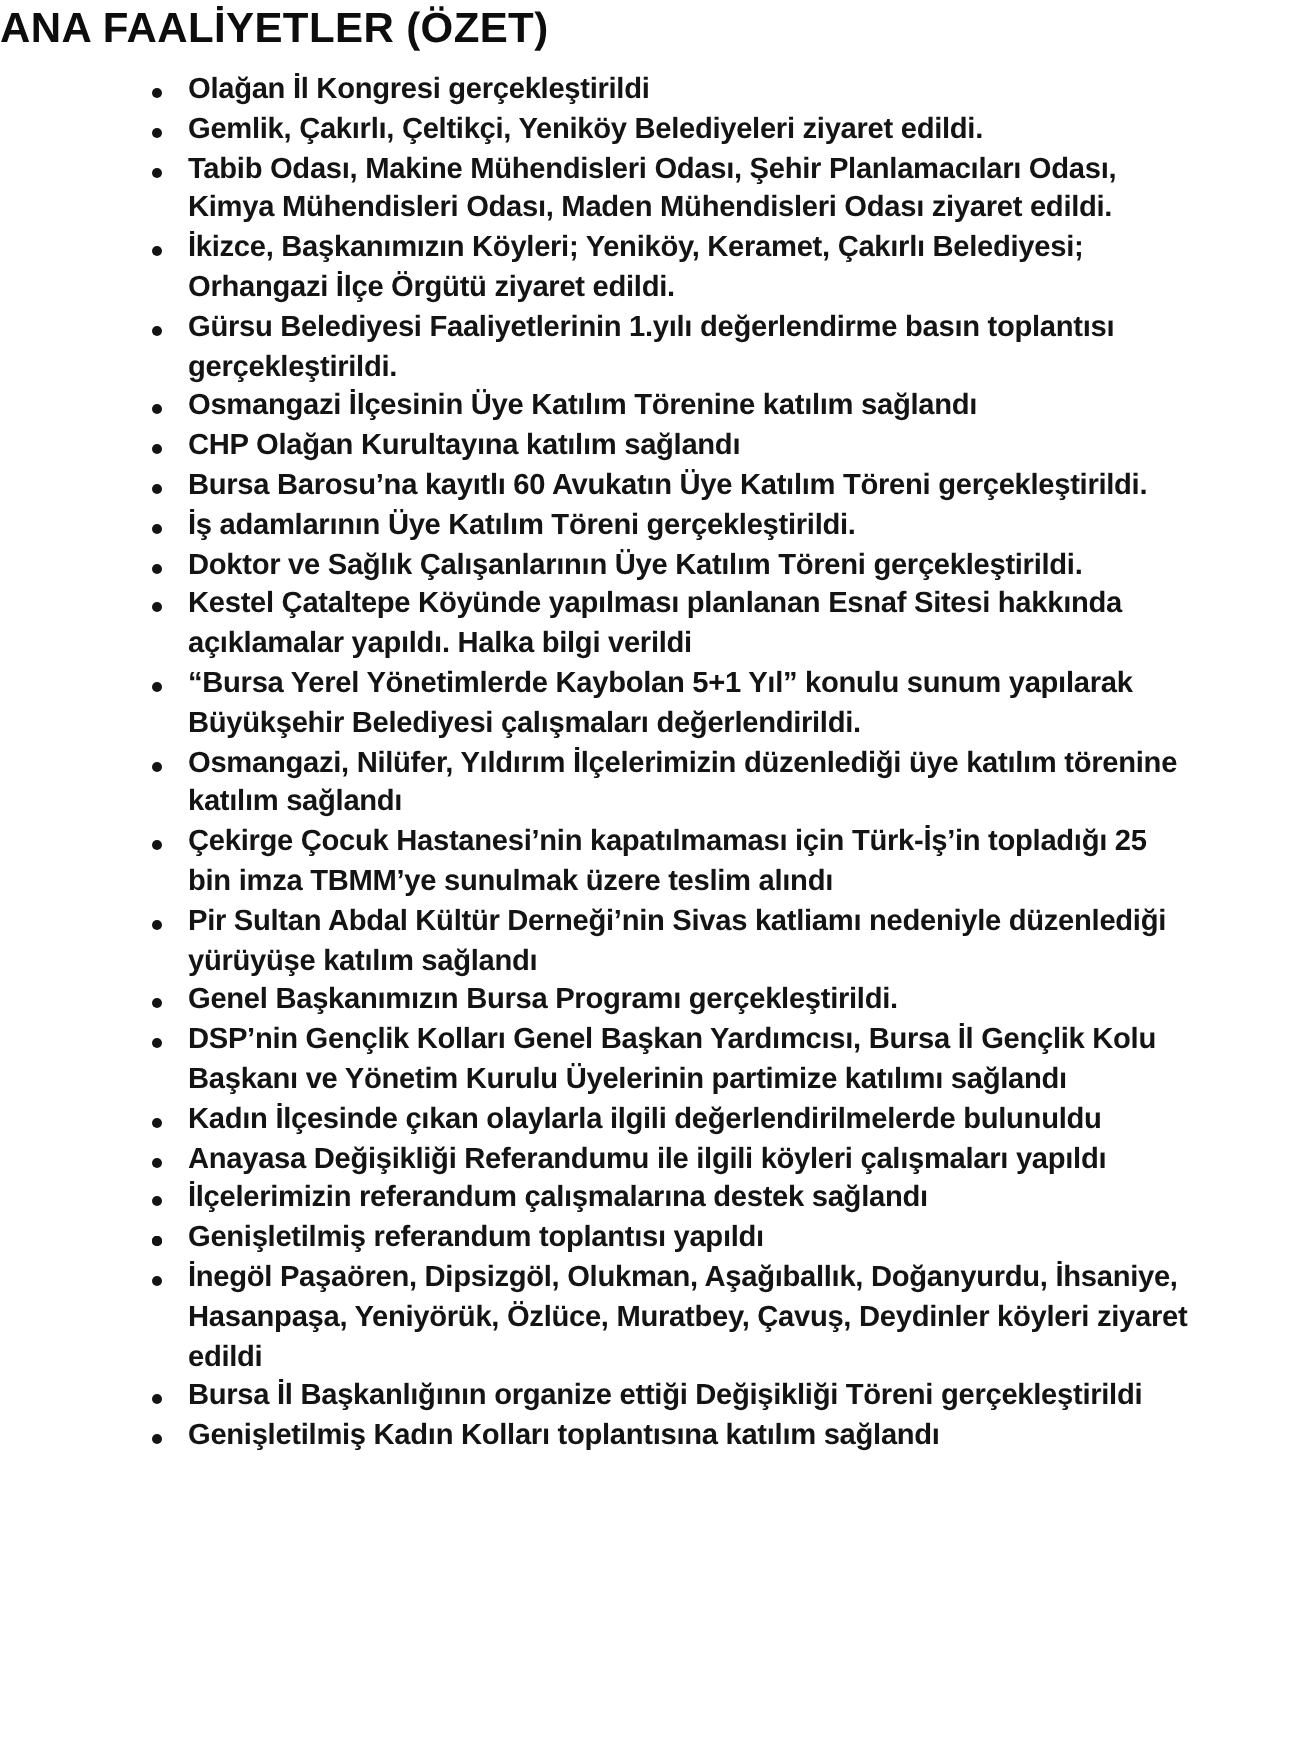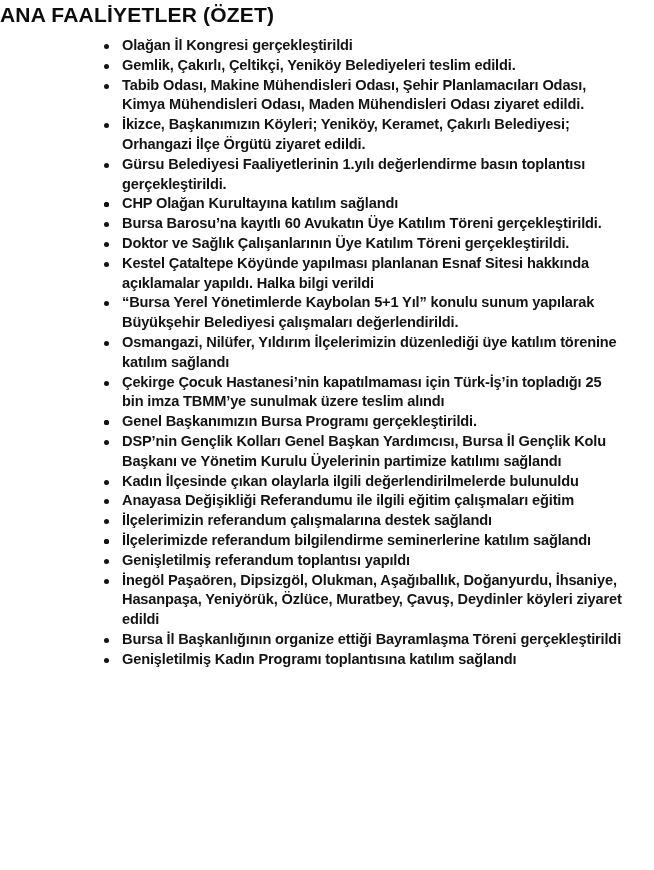--- a/index.html
+++ b/index.html
@@ -24,21 +24,21 @@
       font-weight: bold;
       font-size: 21px;
       letter-spacing: 0.2px;
       line-height: 26px;
       color: #0d0d0d;
       margin: 0;
     }
     .activity-list {
       position: absolute;
       top: 36px;
-      left: 96px;
+      left: 68px;
       width: 530px;
       margin: 0;
       padding: 0;
       list-style: none;
     }
     .activity-item {
       position: relative;
       padding-left: 26px;
       font-weight: bold;
       font-size: 14.6px;
@@ -56,37 +56,38 @@
       background: #141414;
     }
   </style>
 </head>
 <body>
 
 <h1 class="page-title">ANA FAALİYETLER (ÖZET)</h1>
 
 <ul class="activity-list">
   <li class="activity-item"><span class="bullet"></span><span>Olağan İl Kongresi gerçekleştirildi</span></li>
-  <li class="activity-item"><span class="bullet"></span><span>Gemlik, Çakırlı, Çeltikçi, Yeniköy Belediyeleri teslim edildi.</span></li>
+  <li class="activity-item"><span class="bullet"></span><span>Gemlik, Çakırlı, Çeltikçi, Yeniköy Belediyeleri ziyaret edildi.</span></li>
   <li class="activity-item"><span class="bullet"></span><span>Tabib Odası, Makine Mühendisleri Odası, Şehir Planlamacıları Odası, Kimya Mühendisleri Odası, Maden Mühendisleri Odası ziyaret edildi.</span></li>
   <li class="activity-item"><span class="bullet"></span><span>İkizce, Başkanımızın Köyleri; Yeniköy, Keramet, Çakırlı Belediyesi; Orhangazi İlçe Örgütü ziyaret edildi.</span></li>
   <li class="activity-item"><span class="bullet"></span><span>Gürsu Belediyesi Faaliyetlerinin 1.yılı değerlendirme basın toplantısı gerçekleştirildi.</span></li>
-  <li class="activity-item"><span class="bullet"></span></li>
+  <li class="activity-item"><span class="bullet"></span><span>Osmangazi İlçesinin Üye Katılım Törenine katılım sağlandı</span></li>
   <li class="activity-item"><span class="bullet"></span><span>CHP Olağan Kurultayına katılım sağlandı</span></li>
   <li class="activity-item"><span class="bullet"></span><span>Bursa Barosu’na kayıtlı 60 Avukatın Üye Katılım Töreni gerçekleştirildi.</span></li>
+  <li class="activity-item"><span class="bullet"></span><span>İş adamlarının Üye Katılım Töreni gerçekleştirildi.</span></li>
   <li class="activity-item"><span class="bullet"></span><span>Doktor ve Sağlık Çalışanlarının Üye Katılım Töreni gerçekleştirildi.</span></li>
   <li class="activity-item"><span class="bullet"></span><span>Kestel Çataltepe Köyünde yapılması planlanan Esnaf Sitesi hakkında açıklamalar yapıldı. Halka bilgi verildi</span></li>
   <li class="activity-item"><span class="bullet"></span><span>“Bursa Yerel Yönetimlerde Kaybolan 5+1 Yıl” konulu sunum yapılarak Büyükşehir Belediyesi çalışmaları değerlendirildi.</span></li>
   <li class="activity-item"><span class="bullet"></span><span>Osmangazi, Nilüfer, Yıldırım İlçelerimizin düzenlediği üye katılım törenine katılım sağlandı</span></li>
   <li class="activity-item"><span class="bullet"></span><span>Çekirge Çocuk Hastanesi’nin kapatılmaması için Türk-İş’in topladığı 25 bin imza TBMM’ye sunulmak üzere teslim alındı</span></li>
-  <li class="activity-item"><span class="bullet"></span></li>
+  <li class="activity-item"><span class="bullet"></span><span>Pir Sultan Abdal Kültür Derneği’nin Sivas katliamı nedeniyle düzenlediği yürüyüşe katılım sağlandı</span></li>
   <li class="activity-item"><span class="bullet"></span><span>Genel Başkanımızın Bursa Programı gerçekleştirildi.</span></li>
   <li class="activity-item"><span class="bullet"></span><span>DSP’nin Gençlik Kolları Genel Başkan Yardımcısı, Bursa İl Gençlik Kolu Başkanı ve Yönetim Kurulu Üyelerinin partimize katılımı sağlandı</span></li>
   <li class="activity-item"><span class="bullet"></span><span>Kadın İlçesinde çıkan olaylarla ilgili değerlendirilmelerde bulunuldu</span></li>
-  <li class="activity-item"><span class="bullet"></span><span>Anayasa Değişikliği Referandumu ile ilgili eğitim çalışmaları eğitim</span></li>
+  <li class="activity-item"><span class="bullet"></span><span>Anayasa Değişikliği Referandumu ile ilgili köyleri çalışmaları yapıldı</span></li>
   <li class="activity-item"><span class="bullet"></span><span>İlçelerimizin referandum çalışmalarına destek sağlandı</span></li>
   <li class="activity-item"><span class="bullet"></span></li>
-  <li class="activity-item"><span class="bullet"></span><span>İlçelerimizde referandum bilgilendirme seminerlerine katılım sağlandı</span></li>
+  <li class="activity-item"><span class="bullet"></span></li>
   <li class="activity-item"><span class="bullet"></span><span>Genişletilmiş referandum toplantısı yapıldı</span></li>
   <li class="activity-item"><span class="bullet"></span><span>İnegöl Paşaören, Dipsizgöl, Olukman, Aşağıballık, Doğanyurdu, İhsaniye, Hasanpaşa, Yeniyörük, Özlüce, Muratbey, Çavuş, Deydinler köyleri ziyaret edildi</span></li>
-  <li class="activity-item"><span class="bullet"></span><span>Bursa İl Başkanlığının organize ettiği Bayramlaşma Töreni gerçekleştirildi</span></li>
-  <li class="activity-item"><span class="bullet"></span><span>Genişletilmiş Kadın Programı toplantısına katılım sağlandı</span></li>
+  <li class="activity-item"><span class="bullet"></span><span>Bursa İl Başkanlığının organize ettiği Değişikliği Töreni gerçekleştirildi</span></li>
+  <li class="activity-item"><span class="bullet"></span><span>Genişletilmiş Kadın Kolları toplantısına katılım sağlandı</span></li>
 </ul>
 
 </body></html>

